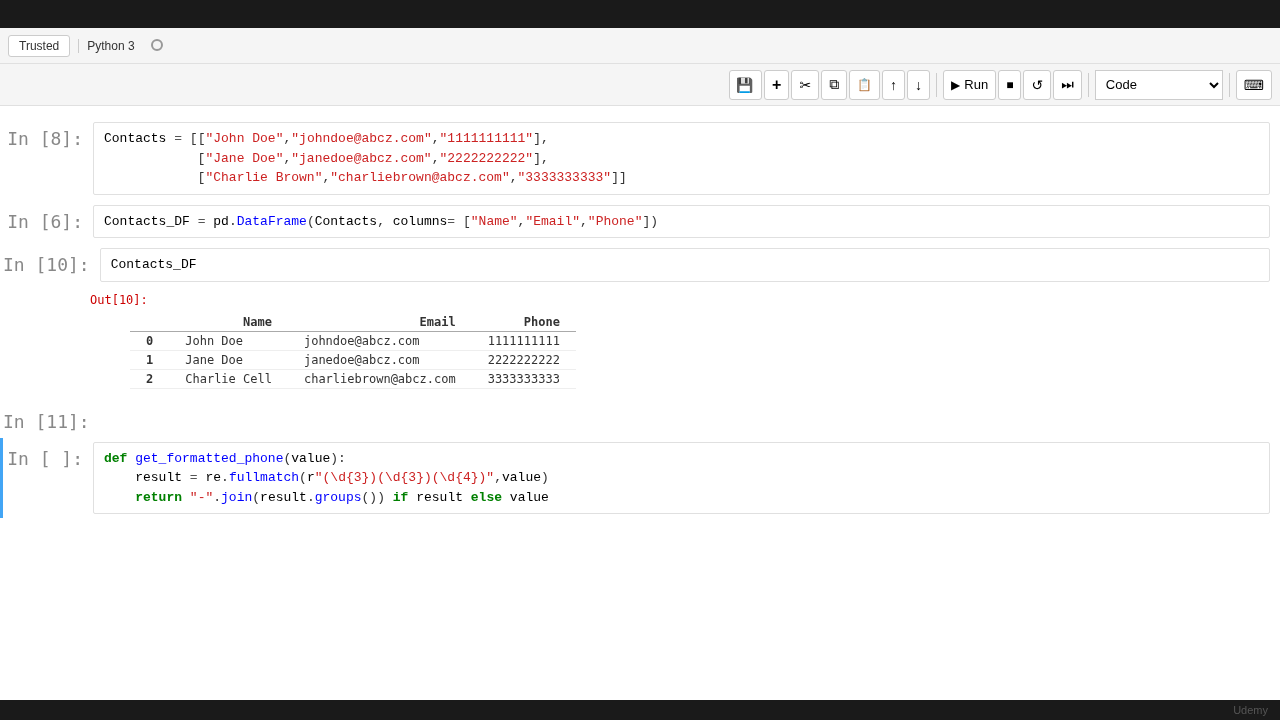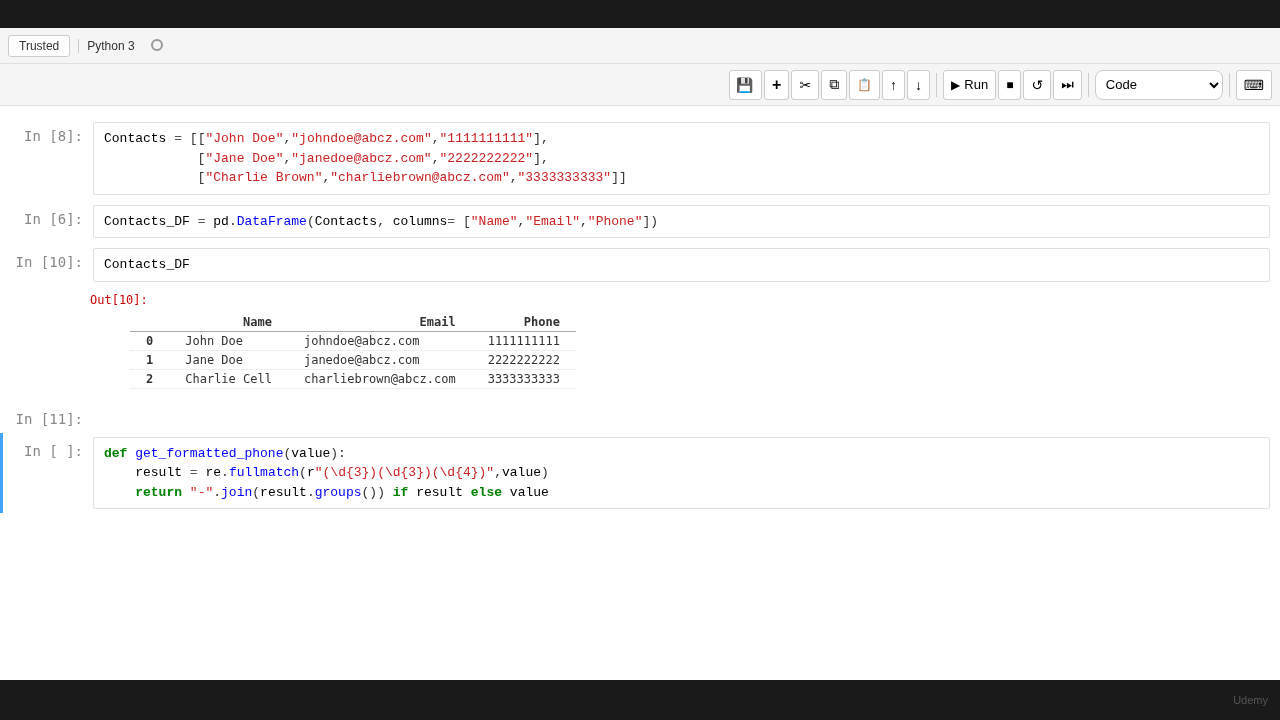--- a/index.html
+++ b/index.html
@@ -91,21 +91,21 @@
       height: 30px;
     }
     .toolbar-sep {
       width: 1px;
       height: 24px;
       background: #ccc;
       margin: 0 4px;
     }
     .toolbar-select {
       border: 1px solid #ccc;
-      border-radius: 8px;
+      border-radius: 0;
       padding: 4px 6px;
       background: #fff;
       font-size: 13px;
       height: 30px;
       cursor: pointer;
       min-width: 100px;
     }
     
     .notebook {
       background: #fff;
@@ -122,21 +122,21 @@
       position: relative;
     }
     .cell.active {
       border-left: 3px solid #42a5f5;
     }
     .cell-label {
       min-width: 90px;
       text-align: right;
       padding-right: 10px;
       color: #888;
-      font-size: 14px;
+      font-size: 18px;
       font-family: monospace;
       padding-top: 6px;
       flex-shrink: 0;
     }
     .cell-content {
       flex: 1;
       border: 1px solid #e0e0e0;
       border-radius: 2px;
       margin-right: 10px;
       background: #fff;
@@ -190,21 +190,21 @@
       border-bottom: 1px solid #eee;
       color: #333;
     }
     .df-table td:first-child { text-align: left; font-weight: bold; }
     .df-table td:nth-child(2) { text-align: left; }
     .df-table td:nth-child(3) { text-align: left; }
     .df-table tbody tr:nth-child(odd) { background: #fff; }
     
     .bottom-bar {
       background: #1a1a1a;
-      height: 40px;
+      height: 20px;
       width: 100%;
       position: fixed;
       bottom: 0;
       display: flex;
       align-items: center;
       justify-content: flex-end;
       padding-right: 12px;
     }
     .bottom-brand {
       color: #555;

